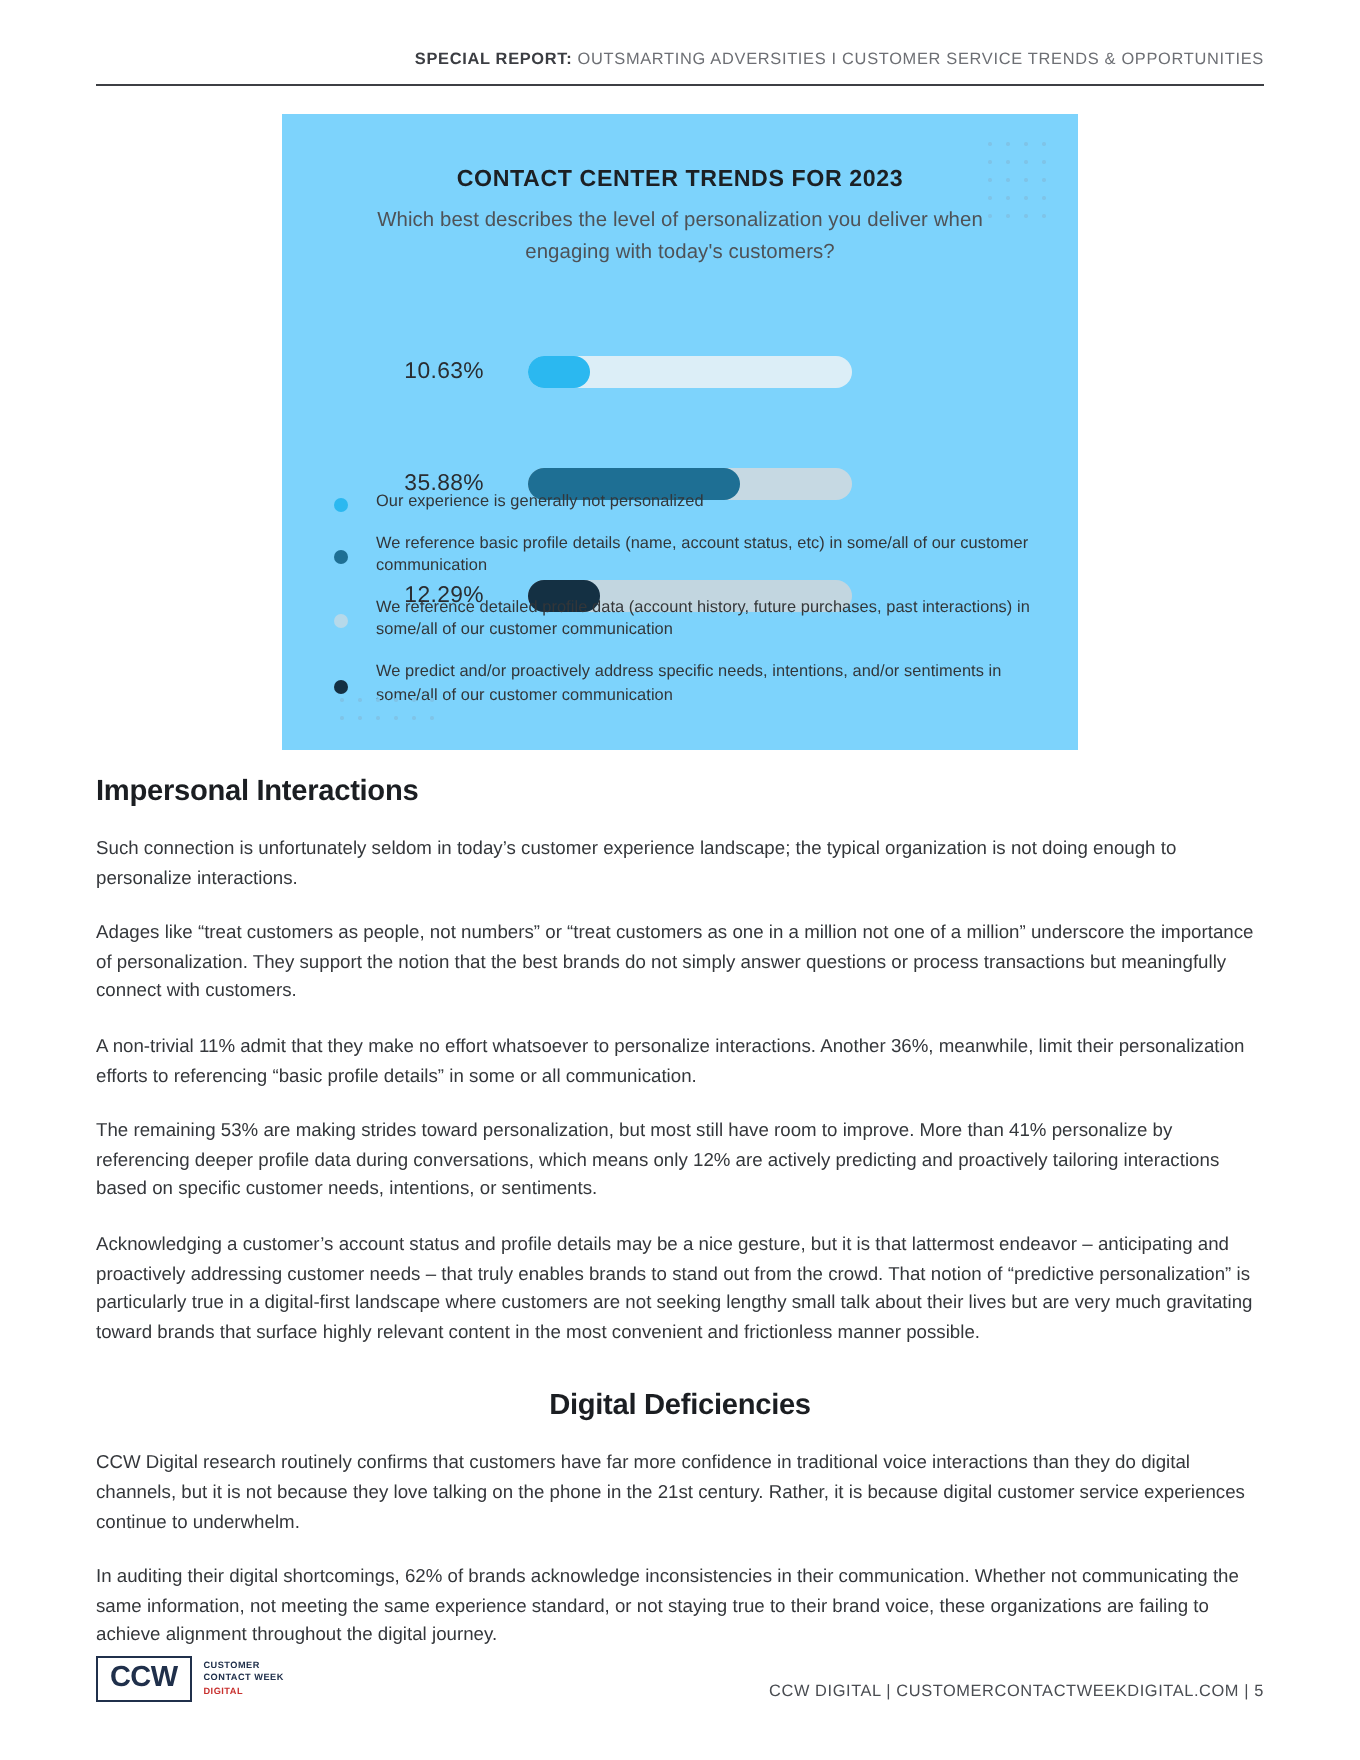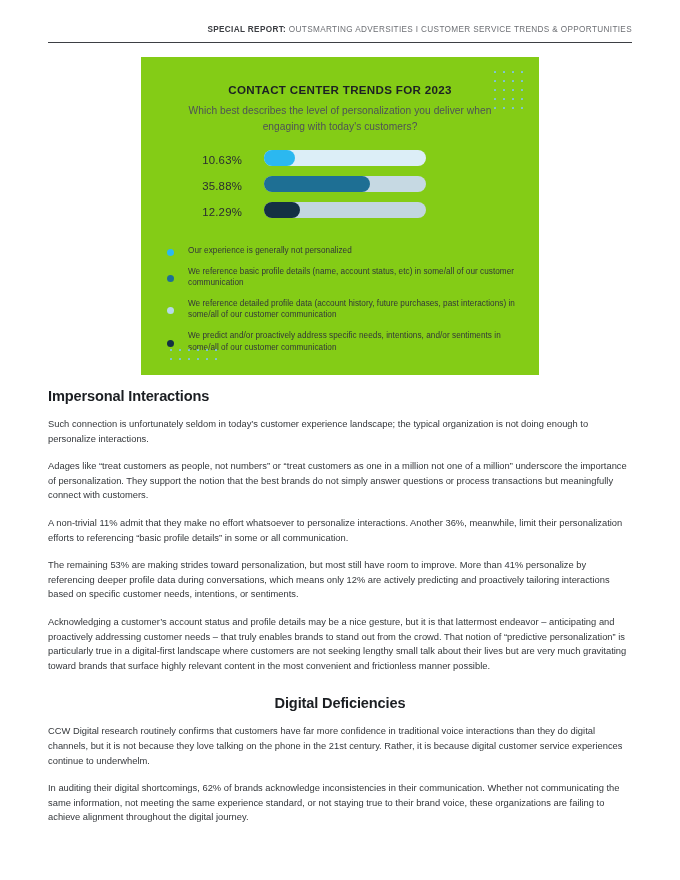--- a/index.html
+++ b/index.html
@@ -50,21 +50,21 @@
     background: #3d3f44;
   }
 
   
   .chart-card {
     position: absolute;
     top: 57px;
     left: 141px;
     width: 398px;
     height: 318px;
-    background: #84cc16;
+    background: #7dd3fc;
   }
 
   .chart-title {
     position: absolute;
     top: 26px;
     left: 0;
     width: 100%;
     text-align: center;
     font-size: 11.6px;
     font-weight: 700;
@@ -117,23 +117,24 @@
 
   
   .bars {
     position: absolute;
     top: 85px;
     left: 0;
     width: 100%;
   }
   .bar-row {
     display: flex;
-    align-items: flex-end;
+    align-items: center;
     height: 24px;
     margin-bottom: 2px;
+    margin-top: 32px;
   }
   .bar-value {
     width: 123px;
     text-align: right;
     padding-right: 22px;
     font-size: 11.4px;
     color: #2a2d31;
     letter-spacing: 0.2px;
   }
   .bar-track {
@@ -349,14 +350,25 @@
       <p class="body-par">Such connection is unfortunately seldom in today’s customer experience landscape; the typical organization is not doing enough to personalize interactions.</p>
       <p class="body-par">Adages like “treat customers as people, not numbers” or “treat customers as one in a million not one of a million” underscore the importance of personalization. They support the notion that the best brands do not simply answer questions or process transactions but meaningfully connect with customers.</p>
       <p class="body-par">A non-trivial 11% admit that they make no effort whatsoever to personalize interactions. Another 36%, meanwhile, limit their personalization efforts to referencing “basic profile details” in some or all communication.</p>
       <p class="body-par">The remaining 53% are making strides toward personalization, but most still have room to improve. More than 41% personalize by referencing deeper profile data during conversations, which means only 12% are actively predicting and proactively tailoring interactions based on specific customer needs, intentions, or sentiments.</p>
       <p class="body-par">Acknowledging a customer’s account status and profile details may be a nice gesture, but it is that lattermost endeavor – anticipating and proactively addressing customer needs – that truly enables brands to stand out from the crowd. That notion of “predictive personalization” is particularly true in a digital-first landscape where customers are not seeking lengthy small talk about their lives but are very much gravitating toward brands that surface highly relevant content in the most convenient and frictionless manner possible.</p>
       <h2 class="section-heading second">Digital Deficiencies</h2>
       <p class="body-par">CCW Digital research routinely confirms that customers have far more confidence in traditional voice interactions than they do digital channels, but it is not because they love talking on the phone in the 21st century. Rather, it is because digital customer service experiences continue to underwhelm.</p>
       <p class="body-par">In auditing their digital shortcomings, 62% of brands acknowledge inconsistencies in their communication. Whether not communicating the same information, not meeting the same experience standard, or not staying true to their brand voice, these organizations are failing to achieve alignment throughout the digital journey.</p>
     </div>
 
+  <div class="footer">
+    <div class="footer-logo">
+      <div class="logo-box">CCW</div>
+      <div class="logo-words">
+        <span>CUSTOMER</span>
+        <span>CONTACT WEEK</span>
+        <span class="digital">DIGITAL</span>
+      </div>
+    </div>
+    <div class="footer-text">CCW DIGITAL | CUSTOMERCONTACTWEEKDIGITAL.COM | 5</div>
+  </div>
 
 </div>
 
 </body></html>

